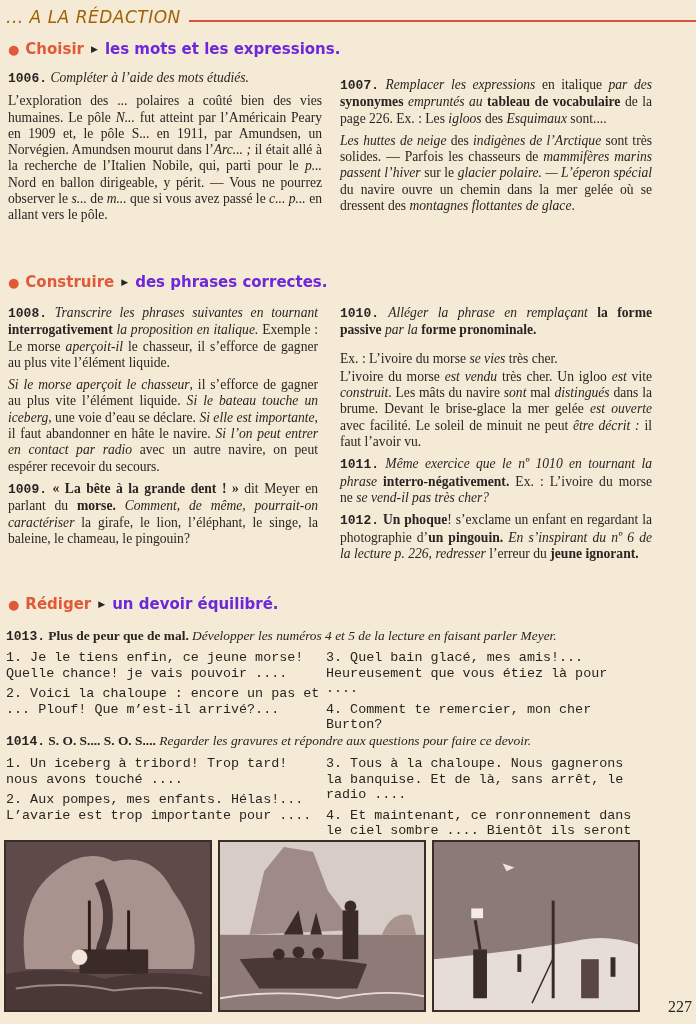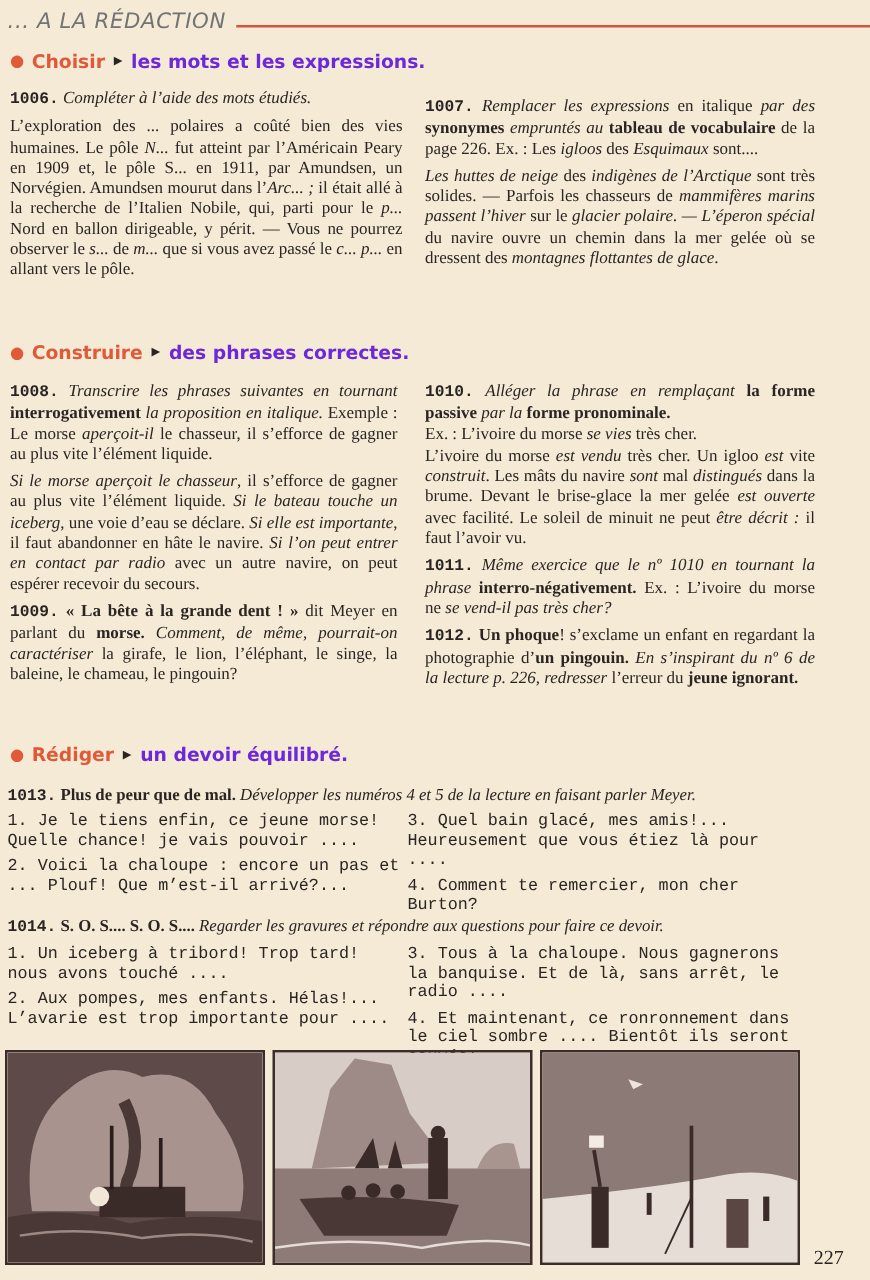--- a/index.html
+++ b/index.html
@@ -9,21 +9,21 @@
     color: #2a2522;
     font-family: "Liberation Serif", "DejaVu Serif", serif;
     position: relative;
   }
   .hdr {
     position: absolute; left: 6px; top: 4px; width: 690px; height: 26px;
     display: flex; align-items: center;
   }
   .hdr .title {
     font-family: "DejaVu Sans", sans-serif; font-style: italic;
-    font-size: 17px; letter-spacing: 0.5px; color: #737373; white-space: nowrap;
+    font-size: 17px; letter-spacing: 0.5px; color: #a16207; white-space: nowrap;
   }
   .hdr .rule { flex: 1; height: 2px; background: #d9553a; margin-left: 8px; margin-top: 8px; }
   .sec {
     position: absolute; left: 8px; height: 22px;
     font-family: "DejaVu Sans", sans-serif; font-weight: bold; font-size: 15px;
     display: flex; align-items: center; white-space: nowrap;
   }
   .sec .dot { color: #e05a3a; margin-right: 6px; font-size: 13px; }
   .sec .kw { color: #e05a3a; font-weight: bold; }
   .sec .arr { font-size: 9px; margin: 0 7px; color: #2a2522; }
@@ -37,21 +37,21 @@
   b { font-weight: bold; }
   .fullline {
     position: absolute; left: 6px; width: 640px; font-size: 13.4px; white-space: nowrap;
   }
   .two { position: absolute; left: 6px; width: 640px; display: flex; font-size: 13.4px; line-height: 15.5px; font-family: Liberation Mono, monospace; }
   .two .col { flex: 1; }
   .two p { margin: 0 0 5px 0; }
   .pics { position: absolute; left: 4px; top: 840px; display: flex; gap: 6px; }
   .pic { width: 208px; height: 172px; border: 2px solid #3a2d2a; box-sizing: border-box; overflow: hidden; }
   .pic svg { display: block; width: 100%; height: 100%; }
-  .pageno { position: absolute; right: 21px; top: 998px; font-size: 16px; font-family: "Liberation Serif", serif; }
+  .pageno { position: absolute; right: 4px; top: 998px; font-size: 16px; font-family: "Liberation Serif", serif; }
 </style>
 </head>
 <body>
 
 <div class="hdr">
   <span class="title">... A LA RÉDACTION</span>
   <span class="rule"></span>
 </div>
 
 <div class="sec" style="top:38px">
@@ -78,21 +78,21 @@
   <span class="rest">des phrases correctes.</span>
 </div>
 
 <div class="block" style="left:8px; top:305px; width:310px;">
   <p><span class="num">1008.</span> <i>Transcrire les phrases suivantes en tournant</i><b> interrogativement </b><i>la proposition en italique.</i><span> Exemple : Le morse </span><i>aperçoit-il</i><span> le chasseur, il s’efforce de gagner au plus vite l’élément liquide.</span></p>
   <p><i>Si le morse aperçoit le chasseur</i><span>, il s’efforce de gagner au plus vite l’élément liquide. </span><i>Si le bateau touche un iceberg</i><span>, une voie d’eau se déclare. </span><i>Si elle est importante</i><span>, il faut abandonner en hâte le navire. </span><i>Si l’on peut entrer en contact par radio</i><span> avec un autre navire, on peut espérer recevoir du secours.</span></p>
   <p><span class="num">1009.</span><b> « La bête à la grande dent ! »</b><span> dit Meyer en parlant du </span><b>morse.</b><i> Comment, de même, pourrait-on caractériser</i><span> la girafe, le lion, l’éléphant, le singe, la baleine, le chameau, le pingouin?</span></p>
 </div>
 
 <div class="block" style="left:340px; top:305px; width:312px;">
-  <p style="margin-bottom:0"><span class="num">1010.</span><i> Alléger la phrase en remplaçant</i><b> la forme passive </b><i>par la</i><b> forme pronominale.</b></p>
+  <p style="margin-bottom:12px"><span class="num">1010.</span><i> Alléger la phrase en remplaçant</i><b> la forme passive </b><i>par la</i><b> forme pronominale.</b></p>
   <p style="margin-bottom:2px"><span>Ex. : L’ivoire du morse </span><i>se vies</i><span> très cher.</span></p>
   <p><span>L’ivoire du morse </span><i>est vendu</i><span> très cher. Un igloo </span><i>est</i><span> vite </span><i>construit</i><span>. Les mâts du navire </span><i>sont</i><span> mal </span><i>distingués</i><span> dans la brume. Devant le brise-glace la mer gelée </span><i>est ouverte</i><span> avec facilité. Le soleil de minuit ne peut </span><i>être décrit :</i><span> il faut l’avoir vu.</span></p>
   <p><span class="num">1011.</span><i> Même exercice que le nº 1010 en tournant la phrase</i><b> interro-négativement.</b><span> Ex. : L’ivoire du morse ne </span><i>se vend-il pas très cher?</i></p>
   <p><span class="num">1012.</span><b> Un phoque</b><span>! s’exclame un enfant en regardant la photographie d’</span><b>un pingouin.</b><i> En s’inspirant du nº 6 de la lecture p. 226, redresser</i><span> l’erreur du </span><b>jeune ignorant.</b></p>
 </div>
 
 <div class="sec" style="top:593px">
   <span class="dot">●</span>
   <span class="kw">Rédiger</span>
   <span class="arr">▶</span>

